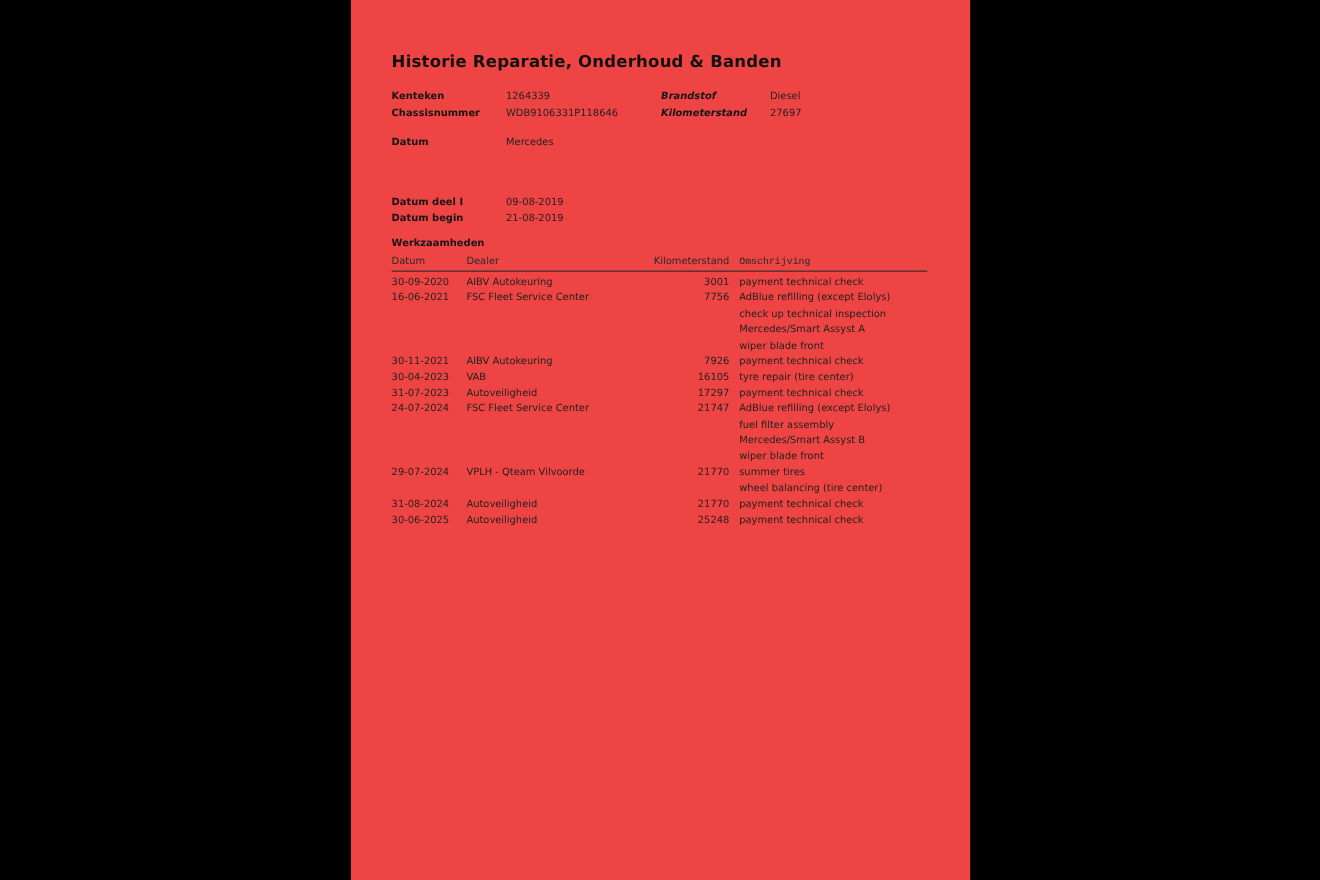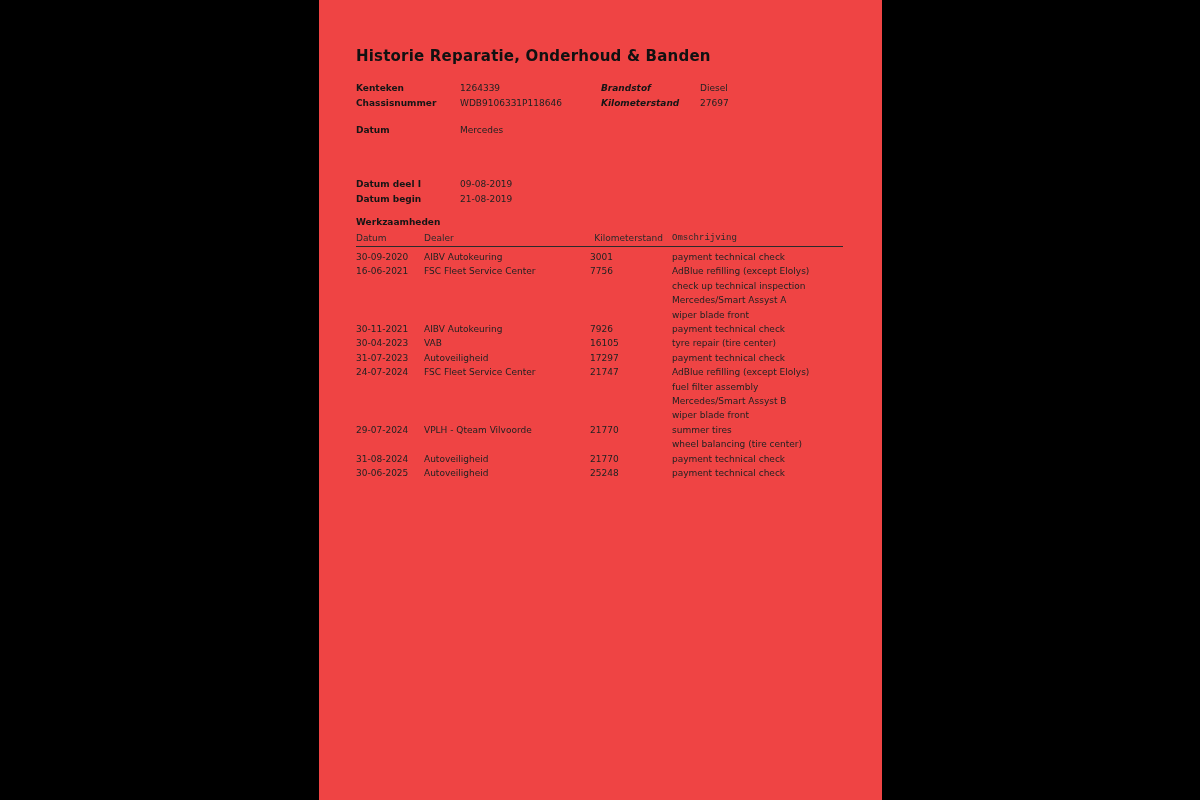--- a/index.html
+++ b/index.html
@@ -42,21 +42,21 @@
     color:#2a2a2a;
   }
   .thead .c-km { text-align:right; white-space:nowrap; }
   .thead .c-oms { padding-left:9px;font-family:Liberation Mono, monospace; }
   .tbody { padding-top:3px; }
   .trow {
     display:grid; grid-template-columns:68px 166px 73px 1fr;
     line-height:14.4px;
   }
   .trow > div { align-self:start; }
-  .c-km { white-space:nowrap; }
+  .c-km { text-align:right; white-space:nowrap; }
   .c-oms { padding-left:9px; }
   .c-oms div { line-height:14.4px; white-space:nowrap; }
   .c-datum, .c-dealer { white-space:nowrap; }
 </style>
 </head>
 <body>
 
 <div class="paper">
 
   <div class="doc-title">Historie Reparatie, Onderhoud &amp; Banden</div>

